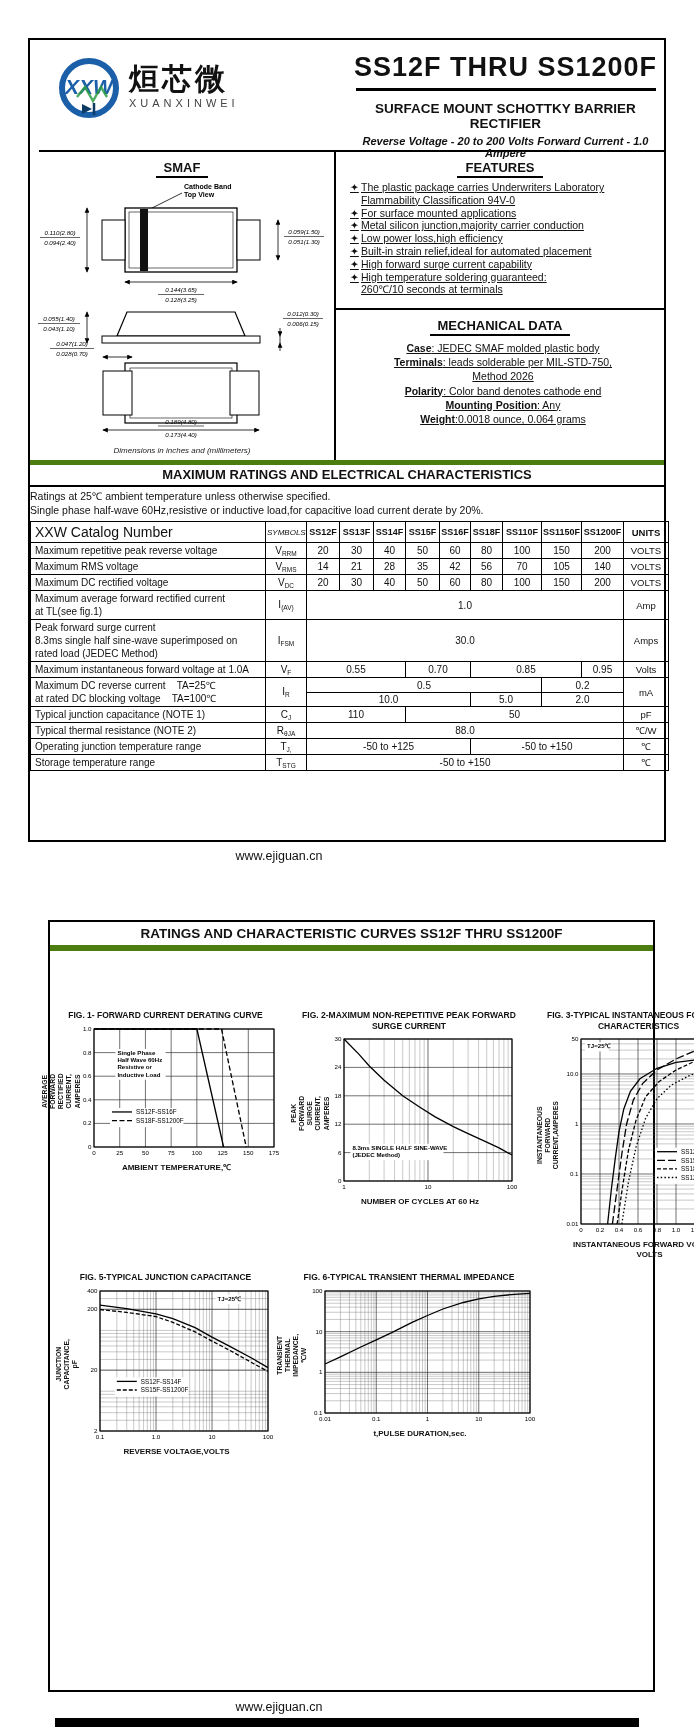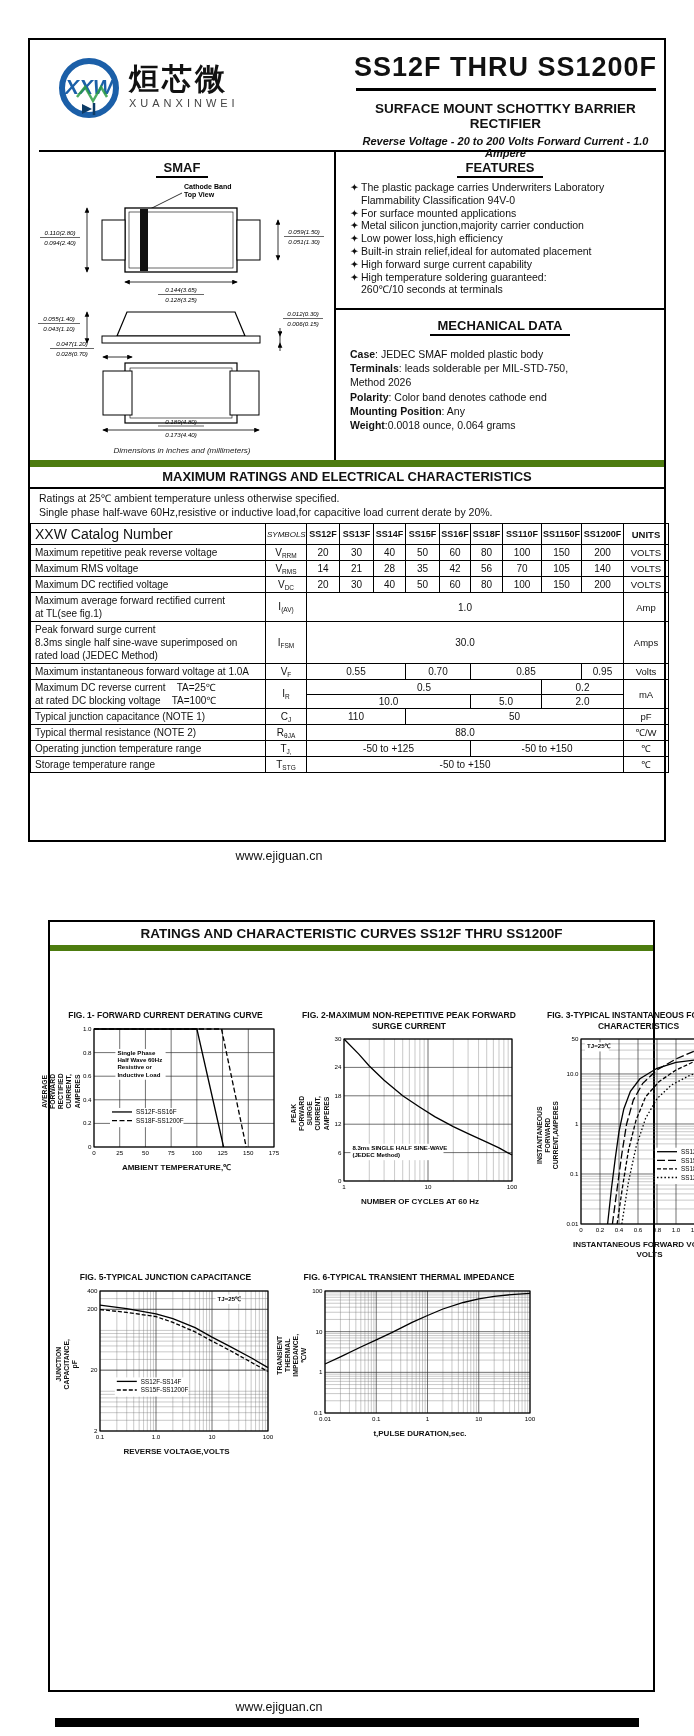--- a/index.html
+++ b/index.html
@@ -10,35 +10,35 @@
   .p1-header{height:110px;display:flex;border-bottom:2px solid #000;margin-left:9px;}
   .logo{width:292px;padding:16px 0 0 16px;display:flex;align-items:flex-start;}
   .logo-text{margin-left:6px;}
   .logo-cn{font-size:30px;font-weight:bold;letter-spacing:3px;line-height:1.1;margin-top:6px;}
   .logo-en{font-size:11px;letter-spacing:4px;color:#444;margin-top:2px;}
   .head-right{flex:1;text-align:center;padding-top:12px;}
   .doc-title{font-size:27px;font-weight:bold;letter-spacing:1px;}
   .title-rule{width:300px;height:3px;background:#000;margin:5px auto 10px;}
   .doc-subtitle{font-size:13.5px;font-weight:bold;}
   .doc-tagline{font-size:11px;font-style:italic;font-weight:bold;margin-top:4px;}
-  .p1-mid{display:flex;height:308px;border-bottom:7px solid #4d7c0f;}
+  .p1-mid{display:flex;height:308px;border-bottom:5px solid #4d7c0f;text-decoration:underline;}
   .p1-left{width:304px;border-right:2px solid #000;position:relative;text-align:center;}
   .p1-right{flex:1;text-align:center;}
   .sec-h{display:inline-block;font-weight:bold;font-size:13px;border-bottom:2px solid #000;margin-top:8px;padding:0 8px 1px;}
   svg.pkg{display:block;margin:0 auto;}
   .pkg-caption{position:absolute;bottom:5px;left:0;right:0;font-size:8px;font-style:italic;color:#222;}
   .feat-sec{height:156px;border-bottom:2px solid #000;}
   .features{text-align:left;padding:3px 6px 0 14px;}
   .feat-item{font-size:10.5px;line-height:1.22;display:flex;}
   .feat-bullet{width:11px;flex:none;}
   .feat-lines{flex:1;}
-  .mech-rows{text-align:left;padding:11px 8px 0 14px;font-size:10.5px;line-height:1.35;}
+  .mech-rows{text-align:center;padding:5px 8px 0 14px;font-size:10.5px;line-height:1.35;}
   .mech-rows b{font-weight:bold;}
   .ratings-band{border-bottom:2px solid #000;text-align:center;font-weight:bold;font-size:13px;padding:2px 0 3px;}
-  .conditions{font-size:10.5px;padding:3px 9px 4px;line-height:1.3;}
+  .conditions{font-size:10.5px;padding:3px 0 4px;line-height:1.3;}
   .ratings-table{border-collapse:collapse;table-layout:fixed;width:100%;}
   .ratings-table td,.ratings-table th{border:1px solid #000;overflow:hidden;}
   .ratings-table th.lblh{text-align:left;font-weight:normal;font-size:14px;padding:2px 4px;}
   .ratings-table th.symh{font-style:italic;font-weight:normal;font-size:8px;text-align:center;}
   .ratings-table th.parth{font-size:9px;text-align:center;padding:4px 0;}
   .ratings-table th.unith{font-size:9.5px;text-align:center;}
   .lbl{text-align:left;padding:1px 4px;font-size:10px;line-height:1.3;white-space:pre-wrap;}
   .sym{text-align:center;font-size:10px;}
   .sym .sub{font-size:6.5px;vertical-align:-2px;letter-spacing:0;}
   .cv{text-align:center;font-size:10px;padding:1px 0;}

